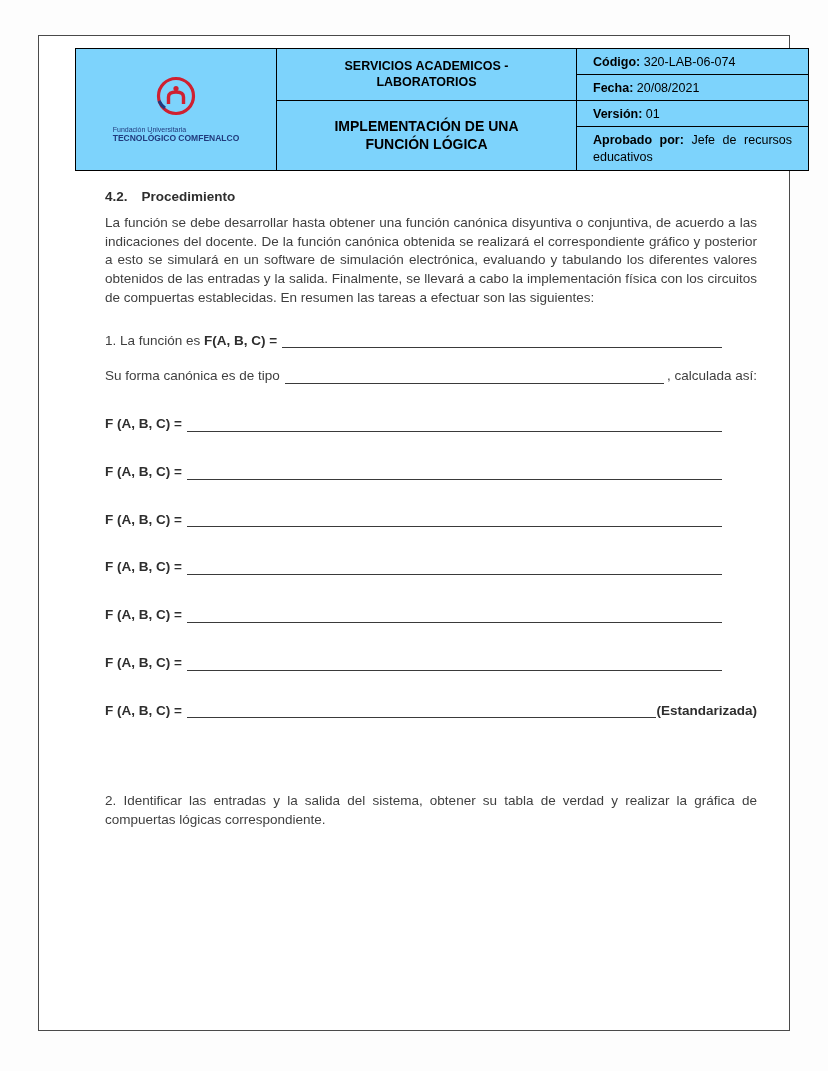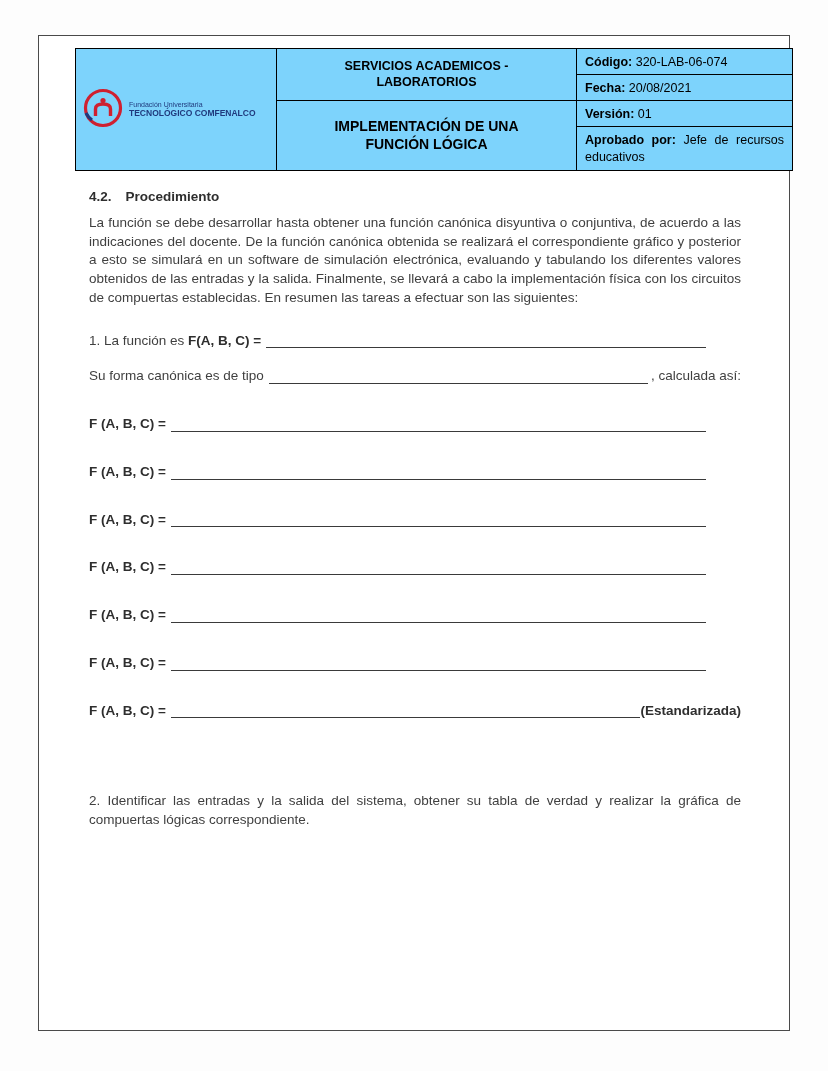--- a/index.html
+++ b/index.html
@@ -5,35 +5,35 @@
   html,body{margin:0;padding:0;background:#ffffff;}
   body{font-family:"Liberation Sans", sans-serif; color:#3f3f3f;}
   .canvas{position:relative;width:828px;height:1071px;background:#fdfdfd;margin:0 auto;}
   .sheet{position:absolute;left:38px;top:35px;width:750px;height:994px;background:#ffffff;border:1.5px solid #4a4a4a;}
 
   
   .header-table{position:absolute;left:36px;top:12px;width:676px;border-collapse:collapse;table-layout:fixed;color:#000;}
   .header-table td{border:1.6px solid #000;padding:2px 6px;vertical-align:middle;background:#7dd3fc;}
   td.logo-cell{width:188px;padding:4px 6px;}
   td.mid-cell{width:287px;text-align:center;font-weight:bold;}
-  td.right-cell{width:199px;font-size:12.5px;padding:3px 8px;}
+  td.right-cell{width:199px;font-size:12.5px;padding:3px 16px;}
   .mid-top{font-size:12.5px;line-height:1.25;}
   .mid-bottom{font-size:14px;line-height:1.25;}
   .right-cell b{color:#000;}
   .aprobado-cell{text-align:justify;line-height:1.3;}
   tr.r-row{height:26px;}
   tr.r-row-last{height:44px;}
 
-  .logo-wrap{display:flex;align-items:center;gap:5px;}
+  .logo-wrap{display:flex;align-items:center;gap:5px;flex-direction:column;}
   .logo-text{display:flex;flex-direction:column;line-height:1.15;}
   .logo-line1{font-size:7px;color:#203a7d;}
   .logo-line2{font-size:8.5px;font-weight:bold;color:#203a7d;}
 
   
-  .content{position:absolute;left:50px;top:152px;width:652px;font-size:13.5px;line-height:1.39;}
+  .content{position:absolute;left:66px;top:152px;width:652px;font-size:13.5px;line-height:1.39;}
   .section-heading{font-weight:bold;color:#2e2e2e;margin:0 0 7px 0;}
   .section-heading .sec-num{margin-right:14px;}
   .para{text-align:justify;margin:0 0 7px 0;}
   .para2{margin-bottom:0;}
 
   .line{display:flex;align-items:flex-end;}
   .blank{flex:1;border-bottom:1.4px solid #3a3a3a;margin:0 0 2px 5px;height:14px;}
   .item1-line{margin-top:24px;width:617px;}
   .canonica-line{margin-top:17px;width:652px;justify-content:center;}
   .canonica-line .blank{margin-right:3px;}

